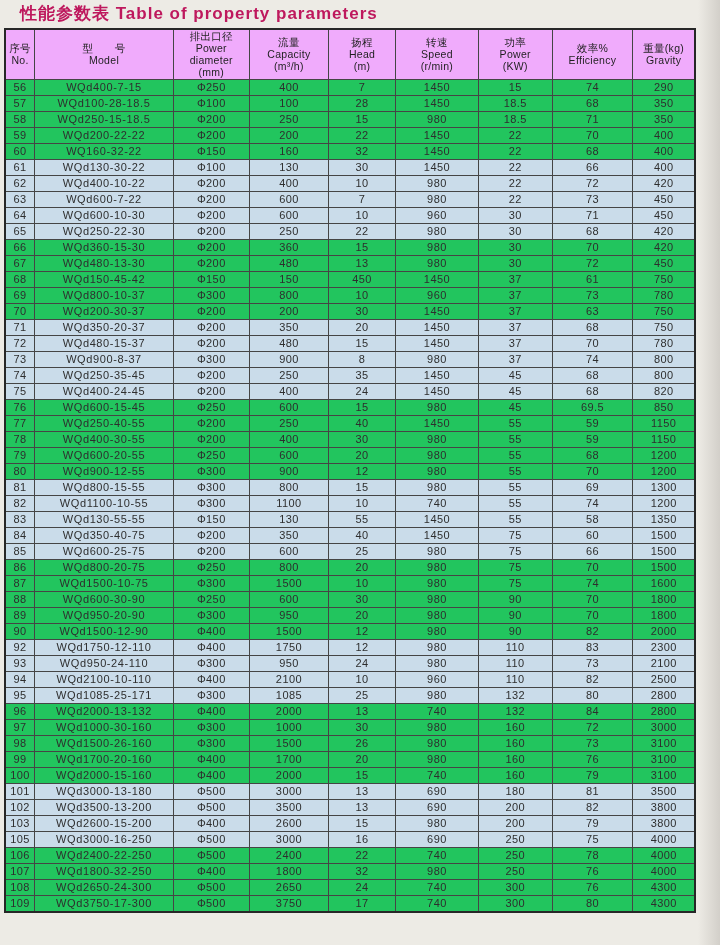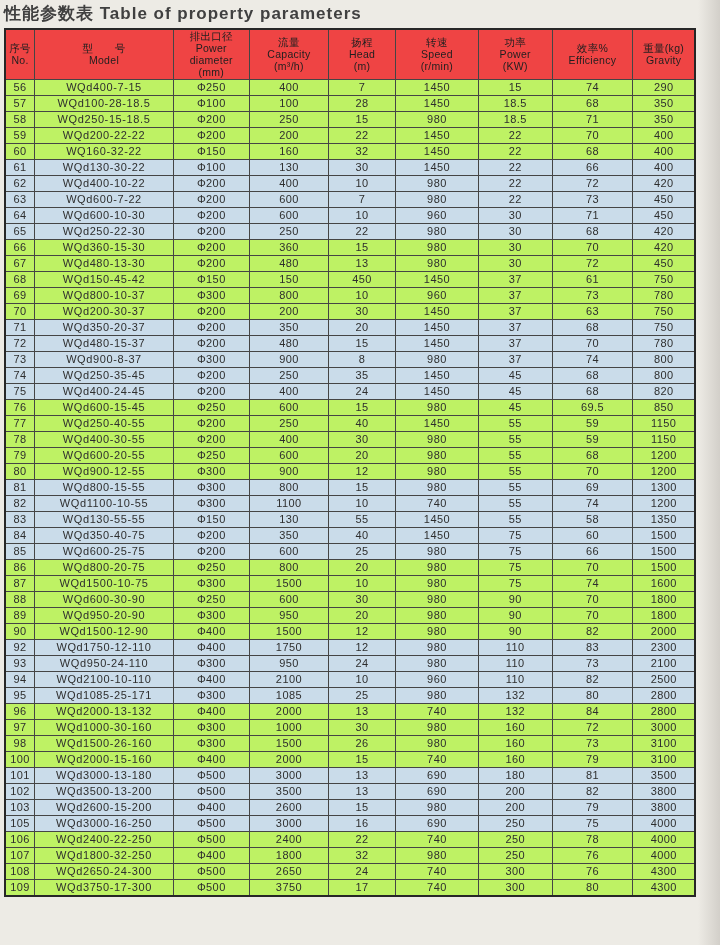--- a/index.html
+++ b/index.html
@@ -19,25 +19,25 @@
     position: absolute;
     top: 0;
     right: 0;
     width: 22px;
     height: 945px;
     background: linear-gradient(to right, rgba(0,0,0,0), rgba(90,80,75,0.18));
     pointer-events: none;
   }
   .page-title {
     position: absolute;
-    left: 4px;
+    left: 20px;
     top: 2px;
     font-size: 17px;
     font-weight: bold;
-    color: #404040;
+    color: #be185d;
     letter-spacing: 1px;
     white-space: nowrap;
   }
   table.params {
     position: absolute;
     left: 4px;
     top: 28px;
     width: 692px;
     border-collapse: collapse;
     table-layout: fixed;
@@ -50,32 +50,32 @@
     padding: 0;
     text-align: center;
     vertical-align: middle;
     overflow: hidden;
     white-space: nowrap;
   }
   table.params thead tr {
     height: 50px;
   }
   table.params th {
-    background: #ef4444;
+    background: #f0abfc;
     font-weight: normal;
     color: #1f1f1f;
     font-size: 10.5px;
   }
   table.params th div {
     line-height: 12px;
     letter-spacing: 0.3px;
   }
   table.params tbody tr {
     height: 16px;
-    background: #bef264;
+    background: #22c55e;
   }
   table.params tbody tr.shaded {
     background: #cadcea;
   }
   table.params td {
     font-size: 11px;
     color: #2e2e2e;
     line-height: 15px;
     letter-spacing: 0.4px;
   }
@@ -603,20 +603,31 @@
         <td class="model-cell">WQd1500-26-160</td>
         <td>Φ300</td>
         <td>1500</td>
         <td>26</td>
         <td>980</td>
         <td>160</td>
         <td>73</td>
         <td>3100</td>
       </tr>
       <tr>
+        <td>99</td>
+        <td class="model-cell">WQd1700-20-160</td>
+        <td>Φ400</td>
+        <td>1700</td>
+        <td>20</td>
+        <td>980</td>
+        <td>160</td>
+        <td>76</td>
+        <td>3100</td>
+      </tr>
+      <tr>
         <td>100</td>
         <td class="model-cell">WQd2000-15-160</td>
         <td>Φ400</td>
         <td>2000</td>
         <td>15</td>
         <td>740</td>
         <td>160</td>
         <td>79</td>
         <td>3100</td>
       </tr>

